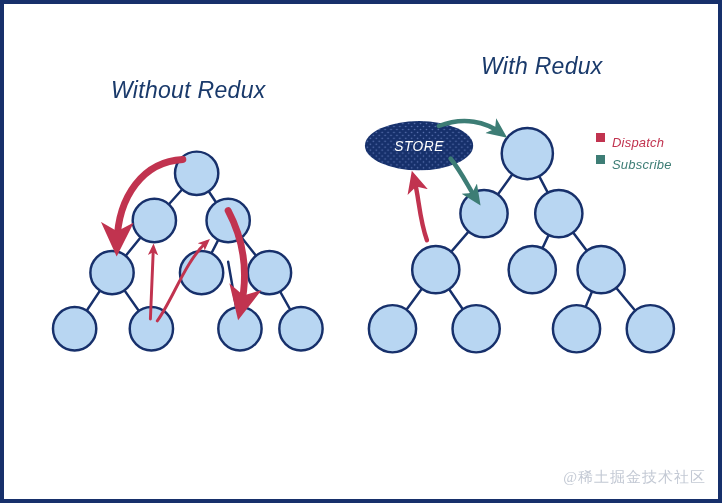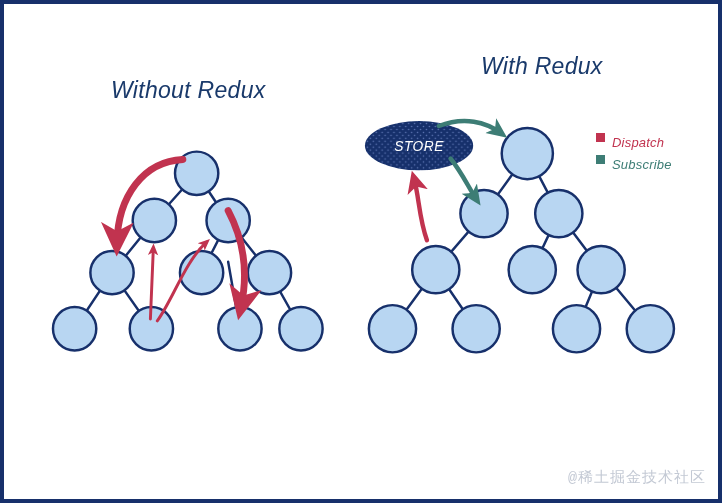--- a/index.html
+++ b/index.html
@@ -63,21 +63,21 @@
   }
   .sw-dispatch { background: #c1334f; }
   .sw-subscribe { background: #3d7d75; }
   .lb-dispatch { color: #c1334f; }
   .lb-subscribe { color: #3d7d75; }
 
   .watermark {
     position: absolute;
     right: 12px;
     bottom: 12px;
-    font-family: Liberation Mono, monospace;
+    font-family: Liberation Serif, serif;
     font-size: 15px;
     color: #c3c9d4;
     letter-spacing: 1px;
     user-select: none;
   }
   .store-label {
     font-family: "Liberation Sans", sans-serif;
     font-style: italic;
     font-size: 14px;
     fill: #ffffff;

